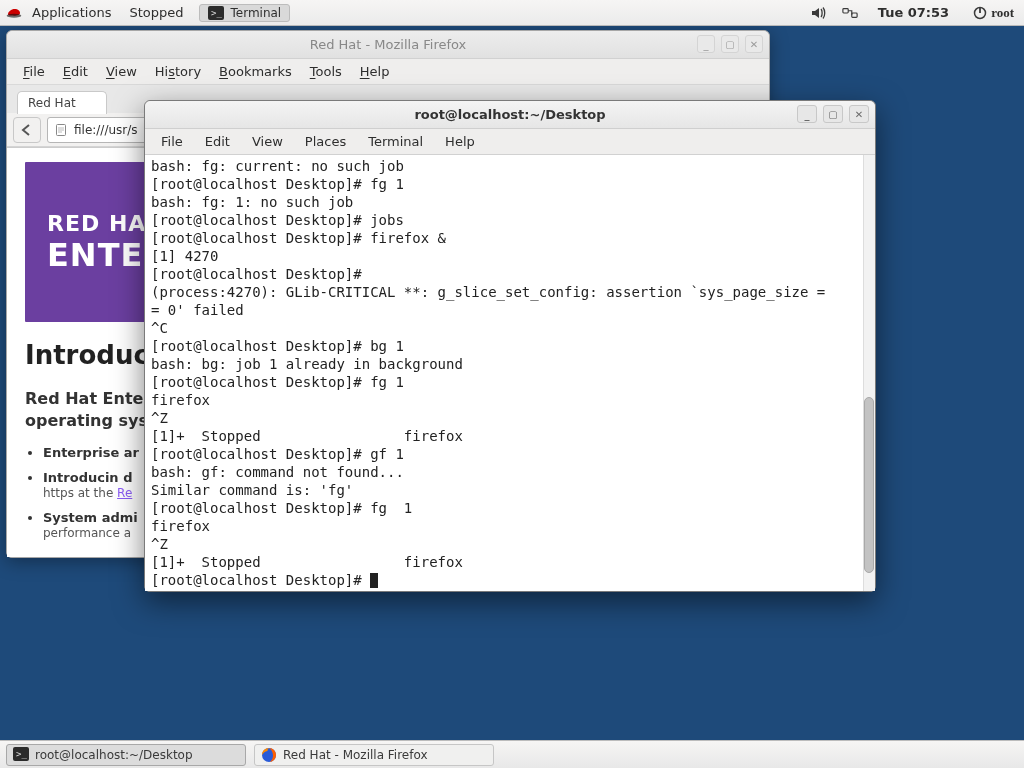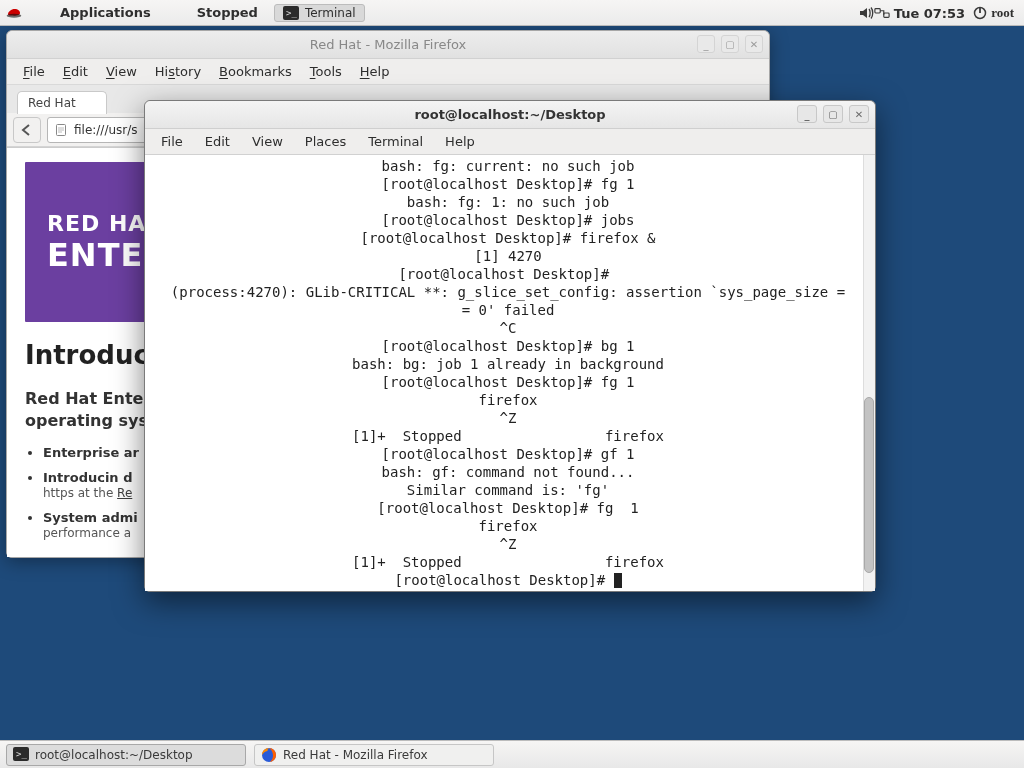--- a/index.html
+++ b/index.html
@@ -3,23 +3,23 @@
 <meta charset="utf-8">
 <style>
   * { box-sizing: border-box; margin: 0; padding: 0; }
   html, body { width: 1024px; height: 768px; overflow: hidden; font-family: "DejaVu Sans", "Liberation Sans", sans-serif; }
   body { background: #1e4a7a; font-size: 13px; color: #2e2e2e; }
 
   
   .top-panel { position: absolute; top:0; left:0; right:0; height:26px; background: linear-gradient(#f6f5f4,#ebebeb); border-bottom:1px solid #b9b9b9; display:flex; align-items:center; padding:0 6px; z-index: 400; }
   .tp-left { display:flex; align-items:center; gap:2px; }
   .tp-hat { width:16px; height:12px; }
-  .tp-item { padding:2px 8px; font-weight:bold; color:#2e2e2e;margin-left:28px; }
+  .tp-item { padding:2px 8px; font-weight:normal; color:#2e2e2e; }
   .tp-task { display:flex; align-items:center; gap:6px; background:#d9d9d9; border:1px solid #bcbcbc; border-radius:3px; padding:1px 8px; margin-left:6px; font-size:12px; }
-  .tp-right { margin-left:auto; display:flex; align-items:flex-end; gap:0; }
+  .tp-right { margin-left:auto; display:flex; align-items:center; gap:16px; }
   .tp-icon { width:16px; height:16px; display:flex; align-items:center; justify-content:center; color:#3a3a3a; }
   .tp-clock { font-weight:bold; padding:0 4px; }
   .tp-user { display:flex; align-items:center; gap:4px; font-weight:bold; padding:0 4px;font-family:Liberation Serif, serif; }
 
   
   .ff-window { position:absolute; left:6px; top:30px; width:764px; height:528px; background:#efeeed; border:1px solid #a7a7a7; border-radius:6px; box-shadow:0 4px 18px rgba(0,0,0,.35); z-index:100; display:flex; flex-direction:column; }
   .ff-titlebar { height:28px; background:linear-gradient(#ededed,#e1e1e1); border-top-left-radius:6px; border-top-right-radius:6px; display:flex; align-items:center; justify-content:center; position:relative; color:#888; border-bottom:1px solid #d1d1d1; }
   .ff-winbtns { position:absolute; right:6px; top:4px; display:flex; gap:6px; }
   .ff-winbtn { width:18px; height:18px; border-radius:3px; background:#e9e9e9; border:1px solid #d4d4d4; display:flex; align-items:center; justify-content:center; color:#9a9a9a; font-size:10px; }
   .ff-menubar { height:26px; display:flex; align-items:center; padding:0 8px; gap:2px; border-bottom:1px solid #d9d9d9; font-size:13px; }
@@ -32,30 +32,30 @@
   .ff-url { flex:1; height:26px; background:#fff; border:1px solid #b6b6b6; border-radius:3px; display:flex; align-items:center; padding:0 6px; font-size:12px; color:#333; gap:6px; }
   .ff-content { flex:1; background:#fff; padding:14px 18px; overflow:hidden; position:relative; border-top:1px solid #ccc;}
   .rh-banner { width:100%; height:160px; background:#6b3fa0; color:#fff; display:flex; align-items:center; padding-left:22px; border-radius:1px; margin-bottom:18px; }
   .rh-banner .line1 { font-size:22px; font-weight:bold; letter-spacing:1px; }
   .rh-banner .line2 { font-size:32px; font-weight:bold; letter-spacing:1px; }
   .rh-h1 { font-size:26px; font-weight:bold; color:#222; margin-bottom:18px; }
   .rh-sub { font-size:16px; font-weight:bold; color:#333; line-height:1.4; margin-bottom:12px; }
   .rh-list { padding-left:18px; font-size:13px; color:#333; }
   .rh-list li { margin-bottom:10px; }
   .rh-list .small { font-size:12px; color:#555; }
-  .rh-link { color:#404040;text-decoration:underline; }
+  .rh-link { color:#8b5cf6;text-decoration:underline; }
 
   
   .term-window { position:absolute; left:144px; top:100px; width:732px; height:492px; background:#efeeed; border:1px solid #7a7a7a; border-radius:6px; box-shadow:0 10px 30px rgba(0,0,0,.5); z-index:300; display:flex; flex-direction:column; }
   .term-titlebar { height:28px; background:linear-gradient(#f4f4f4,#e6e6e6); border-top-left-radius:6px; border-top-right-radius:6px; display:flex; align-items:center; justify-content:center; position:relative; border-bottom:1px solid #cfcfcf; font-weight:bold; color:#333; }
   .term-winbtns { position:absolute; right:6px; top:4px; display:flex; gap:6px; }
   .term-winbtn { width:20px; height:18px; border-radius:3px; background:#e7e7e7; border:1px solid #c8c8c8; display:flex; align-items:center; justify-content:center; color:#696969; font-size:10px; }
   .term-menubar { height:26px; display:flex; align-items:center; padding:0 6px; gap:2px; border-bottom:1px solid #d1d1d1; font-size:13px; background:#efeeed; }
   .term-menu { padding:2px 10px; }
-  .term-body { flex:1; background:#fff; font-family:"DejaVu Sans Mono","Liberation Mono", monospace; font-size:14px; line-height:18px; color:#222; padding:2px 10px 4px 6px; white-space:pre; overflow:hidden; position:relative;text-align:center; }
+  .term-body { flex:1; background:#fff; font-family:"DejaVu Sans Mono","Liberation Mono", monospace; font-size:14px; line-height:18px; color:#222; padding:2px 10px 4px 6px; white-space:pre; overflow:hidden; position:relative; }
   .term-scroll { position:absolute; right:0; top:0; bottom:0; width:12px; background:#f2f2f2; border-left:1px solid #ddd; }
   .term-thumb { position:absolute; right:1px; top:242px; width:10px; height:176px; background:#c3c3c3; border:1px solid #a9a9a9; border-radius:5px; }
   .term-cursor { display:inline-block; width:8px; height:15px; background:#222; vertical-align:text-bottom; }
 
   
   .bottom-panel { position:absolute; left:0; right:0; bottom:0; height:28px; background:linear-gradient(#f6f5f4,#e8e8e8); border-top:1px solid #bcbcbc; display:flex; align-items:center; padding:0 6px; gap:8px; z-index:400; }
   .bp-task { display:flex; align-items:center; gap:6px; padding:2px 10px 2px 6px; border:1px solid #c6c6c6; border-radius:3px; background:#f0f0ef; height:22px; font-size:12px; color:#3a3a3a; min-width:240px; }
   .bp-task.active { background:#dcdcdc; border-color:#a8a8a8; }
   .bp-icon { width:16px; height:16px; }
   .bp-right { margin-left:auto; display:flex; align-items:center; gap:8px; font-size:12px; color:#555; }

